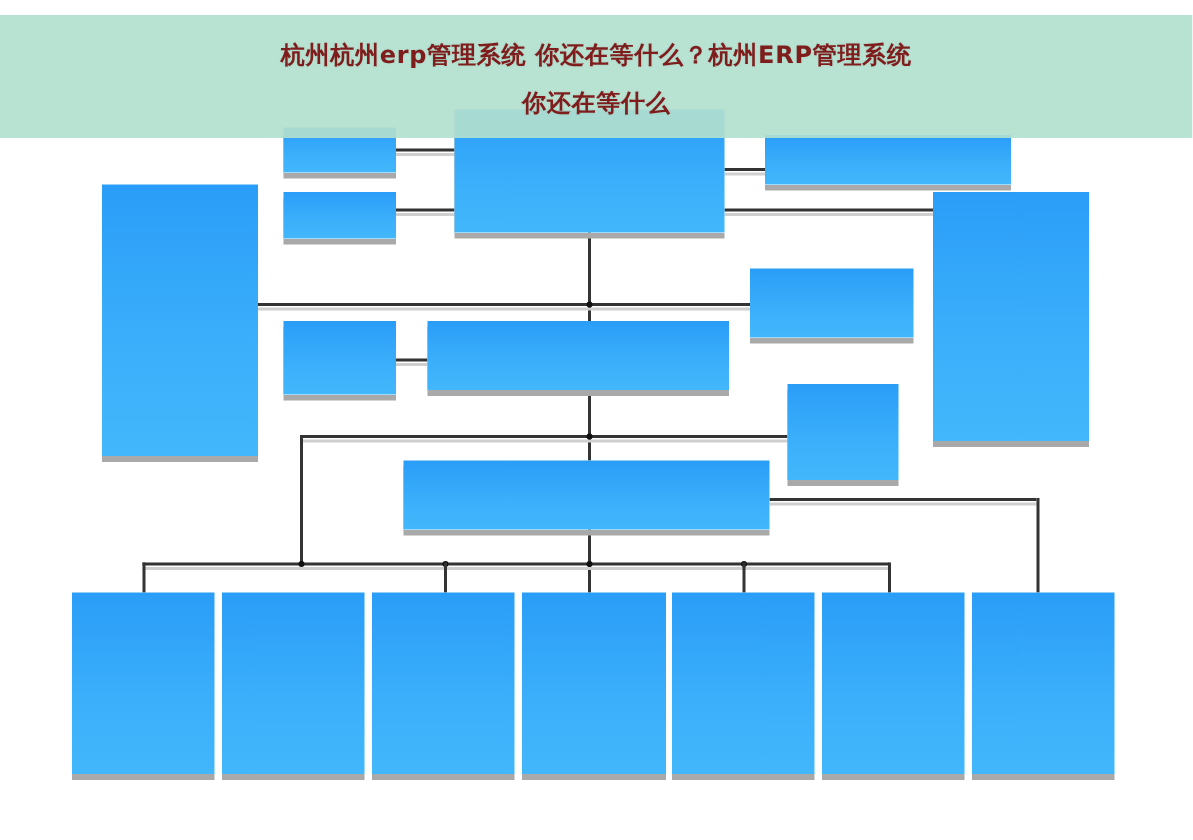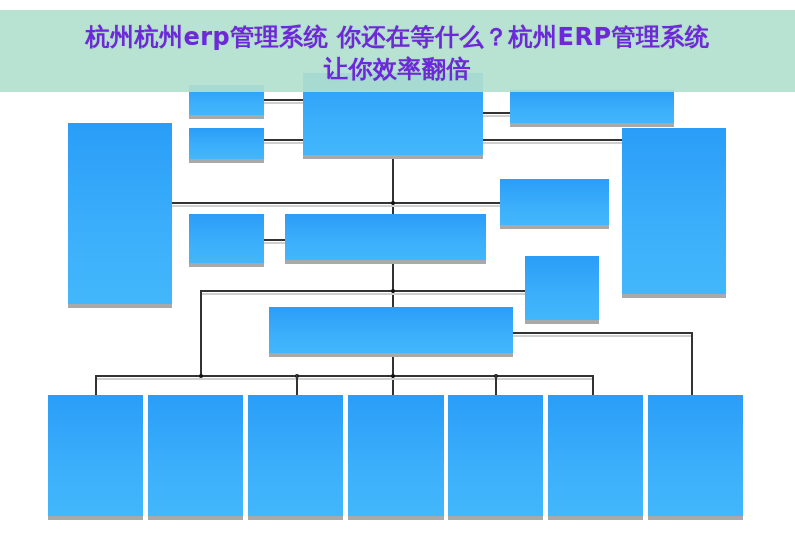--- a/index.html
+++ b/index.html
@@ -5,22 +5,22 @@
   html, body { margin:0; padding:0; }
   body { width:795px; height:560px; position:relative; background:#ffffff; overflow:hidden;
          font-family:"DejaVu Sans", sans-serif; }
   .node { position:absolute; background:linear-gradient(to bottom,#2a9df8 0%,#3aaefa 55%,#43b7fb 100%);
           box-shadow:0 4px 0 #a9a9a9; }
   .hl { position:absolute; height:1.5px; background:#333; }
   .hl::after { content:""; position:absolute; left:0; right:0; top:3px; height:2px; background:#cfcfcf; }
   .vl { position:absolute; width:1.5px; background:#333; }
   .dot { position:absolute; width:4px; height:4px; border-radius:50%; background:#111; margin:-1.5px 0 0 -1.5px; }
   .banner { position:absolute; left:0; top:10px; width:795px; height:82px; background:rgba(178,224,206,0.92); z-index:10; }
-  .banner-text { position:absolute; left:0; right:0; top:11px; text-align:center; color:#6d28d9;
-                 font-weight:bold; font-size:24px; line-height:32px; letter-spacing:0.5px;
+  .banner-text { position:absolute; left:0; right:0; top:11px; text-align:center; color:#7f1d1d;
+                 font-weight:bold; font-size:16px; line-height:32px; letter-spacing:0.5px;
                  text-shadow:0 0 2px rgba(0,0,0,0.08); }
 </style>
 </head>
 <body>
 
 <div class="hl" style="left:264px;top:99px;width:39px;"></div>
 <div class="hl" style="left:264px;top:139px;width:39px;"></div>
 <div class="hl" style="left:483px;top:112px;width:27px;"></div>
 <div class="hl" style="left:483px;top:139px;width:139px;"></div>
 <div class="vl" style="left:392px;top:155px;height:59px;"></div>
@@ -59,15 +59,15 @@
 <div class="node" style="left:148px;top:395px;width:95px;height:121px;"></div>
 <div class="node" style="left:248px;top:395px;width:95px;height:121px;"></div>
 <div class="node" style="left:348px;top:395px;width:96px;height:121px;"></div>
 <div class="node" style="left:448px;top:395px;width:95px;height:121px;"></div>
 <div class="node" style="left:548px;top:395px;width:95px;height:121px;"></div>
 <div class="node" style="left:648px;top:395px;width:95px;height:121px;"></div>
 
 <div class="banner">
   <div class="banner-text">
     <div>杭州杭州erp管理系统 你还在等什么？杭州ERP管理系统</div>
-    <div>让你效率翻倍</div>
+    <div>你还在等什么</div>
   </div>
 </div>
 
 </body></html>

